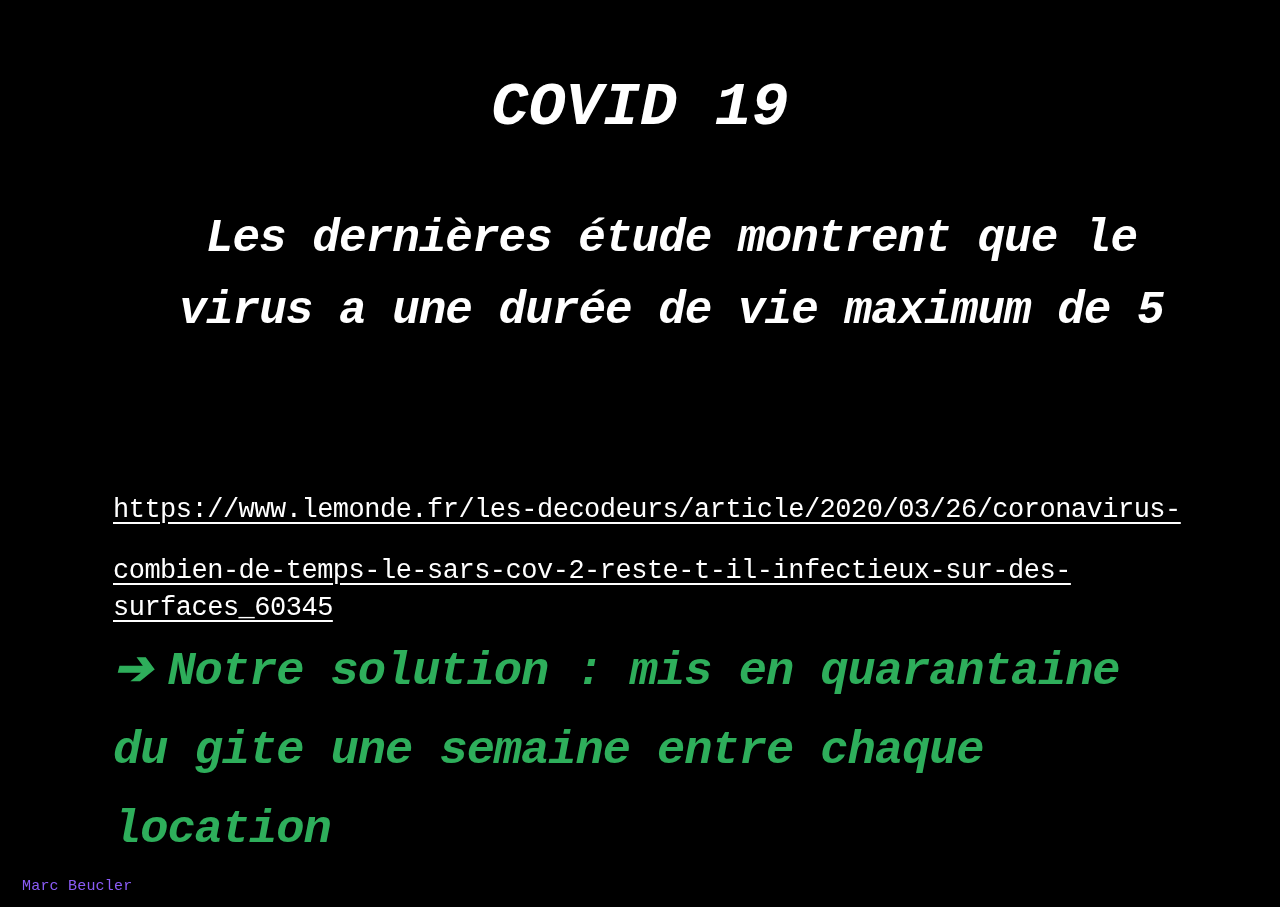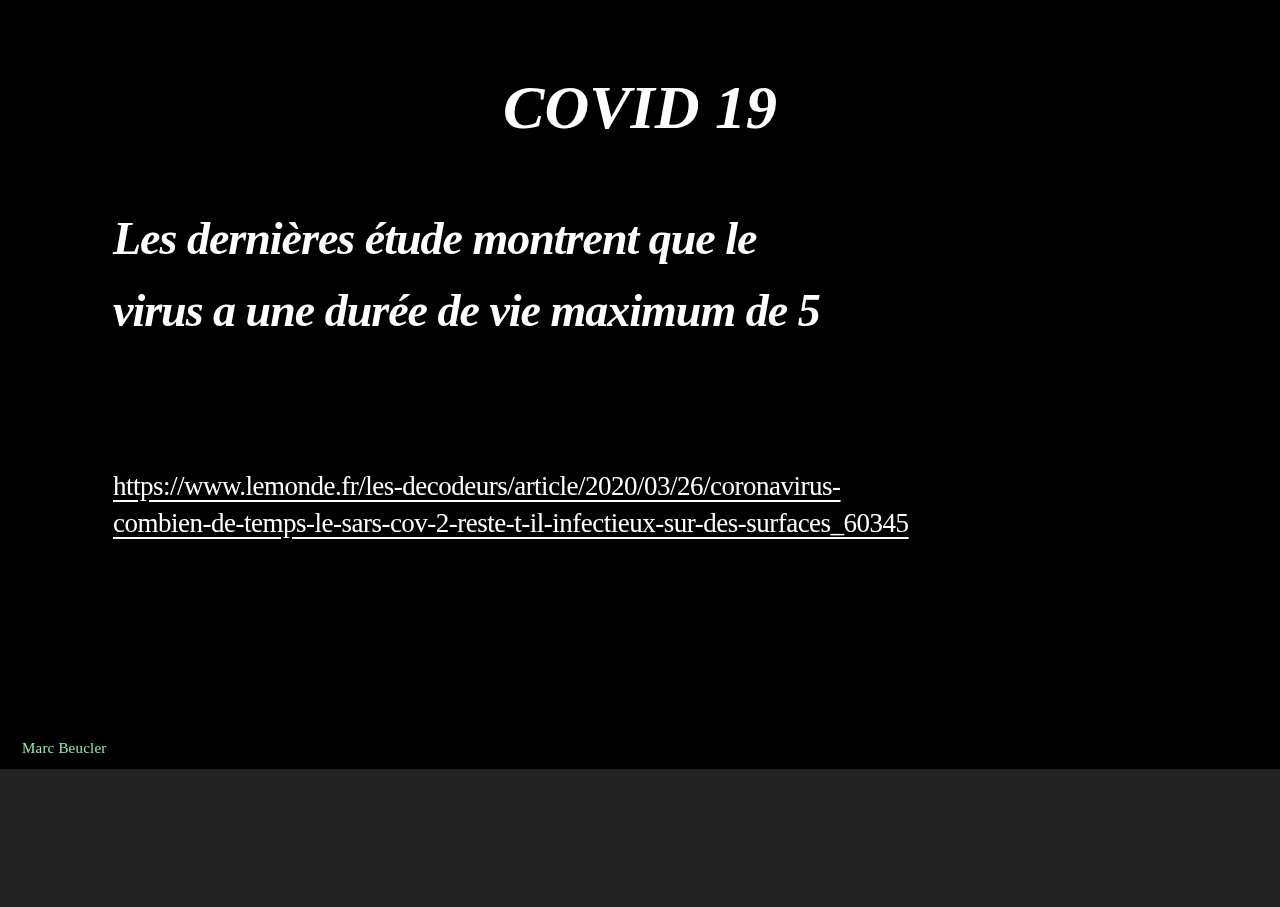--- a/index.html
+++ b/index.html
@@ -1,23 +1,23 @@
 <!DOCTYPE html>
 <html><head>
 <meta charset="utf-8">
 <style>
   * { margin: 0; padding: 0; box-sizing: border-box; }
   html, body { background: #222; }
   .slide {
     position: relative;
     width: 1280px;
-    height: 769px;
+    height: 907px;
     background: #000000;
     overflow: hidden;
-    font-family: Liberation Serif, serif;
+    font-family: Liberation Mono, monospace;
   }
   .title {
     position: absolute;
     top: 72px;
     left: 0;
     width: 100%;
     text-align: center;
     color: #ffffff;
     font-size: 62px;
     font-weight: bold;
@@ -29,37 +29,38 @@
     top: 203px;
     left: 113px;
     right: 50px;
     color: #ffffff;
     font-size: 46px;
     font-weight: bold;
     font-style: italic;
     line-height: 72px;
     letter-spacing: -1px;
   }
-  .paragraph .line { display: block; }
+  .paragraph .line { display: block; text-align: center; }
   .link {
     position: absolute;
     top: 468px;
     left: 113px;
     right: 80px;
     color: #ffffff;
     font-size: 27px;
     font-weight: normal;
     line-height: 37px;
     letter-spacing: -0.5px;
     cursor: pointer;
   }
   .link .line {
     display: inline-block;
     text-decoration: underline;
     text-underline-offset: 5px;
+    margin-top: 24px;
   }
   .solution {
     position: absolute;
     top: 632px;
     left: 113px;
     right: 40px;
     font-size: 47px;
     font-weight: bold;
     font-style: italic;
     line-height: 79px;
@@ -67,21 +68,21 @@
   }
   .solution .line { display: block; }
   .arrow {
     font-style: italic;
     margin-right: 16px;
   }
   .author {
     position: absolute;
     left: 22px;
     bottom: 12px;
-    color: #86efac;
+    color: #8b5cf6;
     font-size: 15px;
     font-weight: normal;
     letter-spacing: 0.2px;
   }
 </style>
 </head>
 <body>
 
 <div class="slide" style="background: rgb(0, 0, 0);">
 
@@ -90,16 +91,23 @@
   <div class="paragraph">
     <span class="line">Les dernières étude montrent que le</span>
     <span class="line">virus a une durée de vie maximum de 5</span>
   </div>
 
   <div class="link">
     <span class="line">https://www.lemonde.fr/les-decodeurs/article/2020/03/26/coronavirus-</span>
     <span class="line">combien-de-temps-le-sars-cov-2-reste-t-il-infectieux-sur-des-surfaces_60345</span>
   </div>
 
+  <div class="solution" style="color: rgb(46, 174, 91);">
+    <span class="line">
+      <span class="arrow">➔</span><span>Notre solution : mis en quarantaine</span>
+    </span>
+    <span class="line">du gite une semaine entre chaque</span>
+    <span class="line">location</span>
+  </div>
 
   <div class="author">Marc Beucler</div>
 
 </div>
 
 </body></html>

